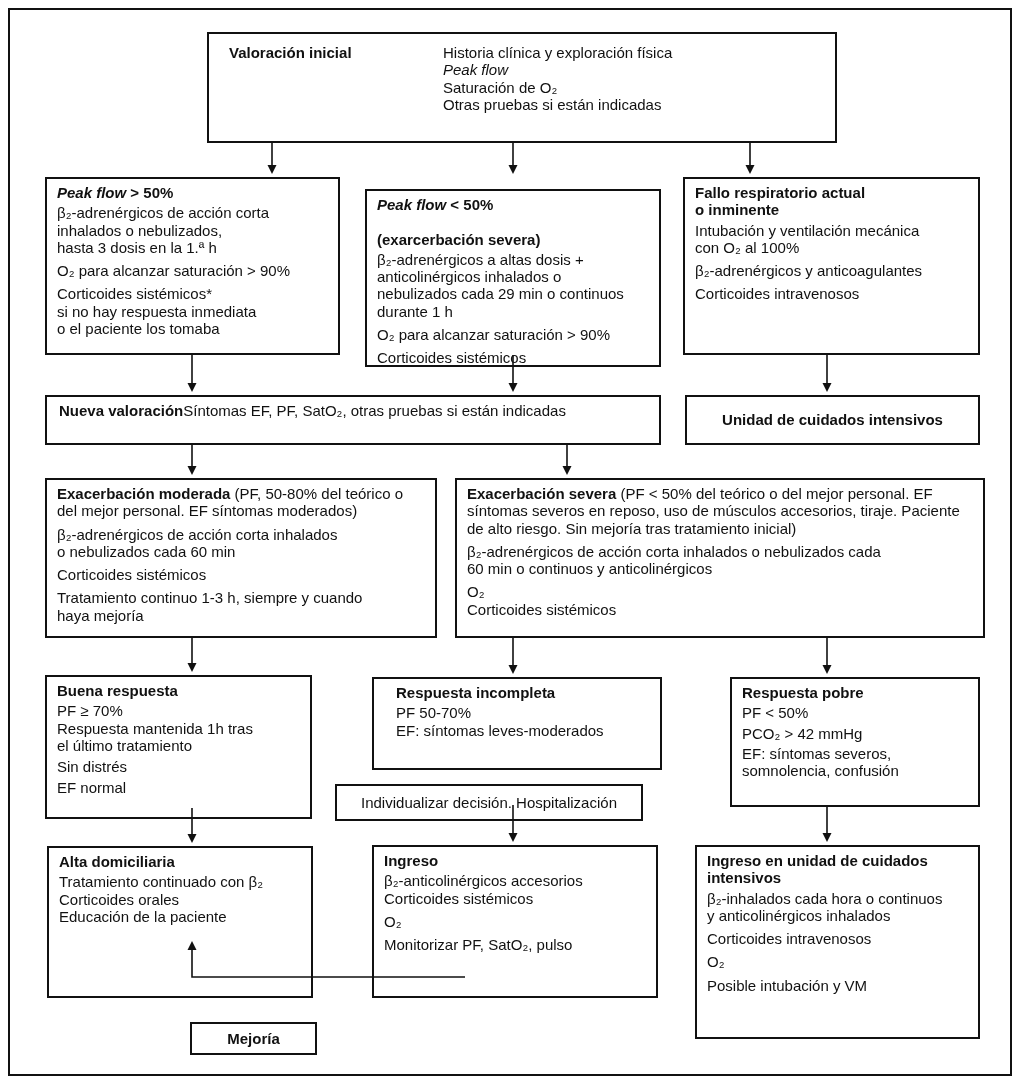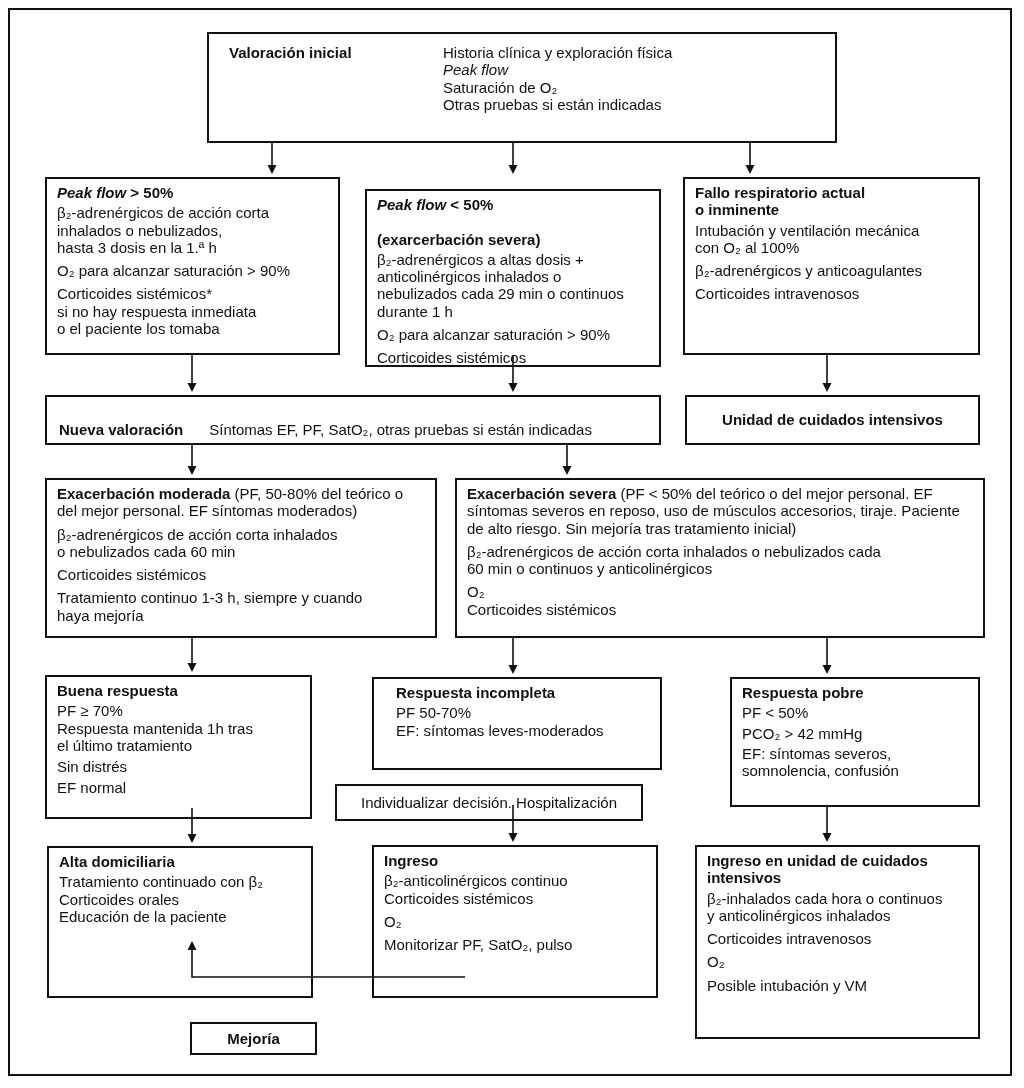--- a/index.html
+++ b/index.html
@@ -8,21 +8,21 @@
   #frame{position:absolute;left:8px;top:8px;width:1004px;height:1068px;
          border:2px solid #111;box-sizing:border-box;}
   .box{position:absolute;border:2px solid #111;background:#fff;box-sizing:border-box;
        padding:5px 10px;font-size:15px;line-height:1.15;overflow:hidden;}
   .box .title{font-weight:bold;white-space:pre-line;margin:0 0 3px 0;}
   .box .bi{font-style:italic;font-weight:bold;}
   .box p{margin:0 0 6px 0;white-space:pre-line;}
   .box p.tight{margin:0;}
   .box p .lead{font-weight:bold;}
   .center{display:flex;align-items:center;justify-content:center;text-align:center;padding:4px;}
-  .rowflex{display:flex;align-items:flex-end;gap:26px;padding-left:12px;}
+  .rowflex{display:flex;align-items:flex-start;padding-left:12px;}
   .rowflex .title{margin:0;white-space:nowrap;}
   .twocol{display:flex;gap:16px;padding-top:10px;}
   .twocol .title{width:198px;flex:none;padding-left:10px;}
   .twocol .it{font-style:italic;}
   svg.overlay{position:absolute;left:0;top:0;pointer-events:none;z-index:5;}
   svg.overlay line,svg.overlay polyline{stroke:#111;stroke-width:1.6;fill:none;}
   svg.overlay polygon{fill:#111;stroke:none;}
 </style>
 </head>
 <body>
@@ -126,21 +126,21 @@
 
   <div class="box" style="left:47px;top:846px;width:266px;height:152px;">
     <div class="title">Alta domiciliaria</div>
     <p class="tight">Tratamiento continuado con β₂</p>
     <p class="tight">Corticoides orales</p>
     <p class="tight">Educación de la paciente</p>
   </div>
 
   <div class="box" style="left:372px;top:845px;width:286px;height:153px;">
     <div class="title">Ingreso</div>
-    <p class="tight">β₂-anticolinérgicos continuo</p>
+    <p class="tight">β₂-anticolinérgicos accesorios</p>
     <p>Corticoides sistémicos</p>
     <p>O₂</p>
     <p>Monitorizar PF, SatO₂, pulso</p>
   </div>
 
   <div class="box" style="left:695px;top:845px;width:285px;height:194px;">
     <div class="title">Ingreso en unidad de cuidados
 intensivos</div>
     <p>β₂-inhalados cada hora o continuos
 y anticolinérgicos inhalados</p>

